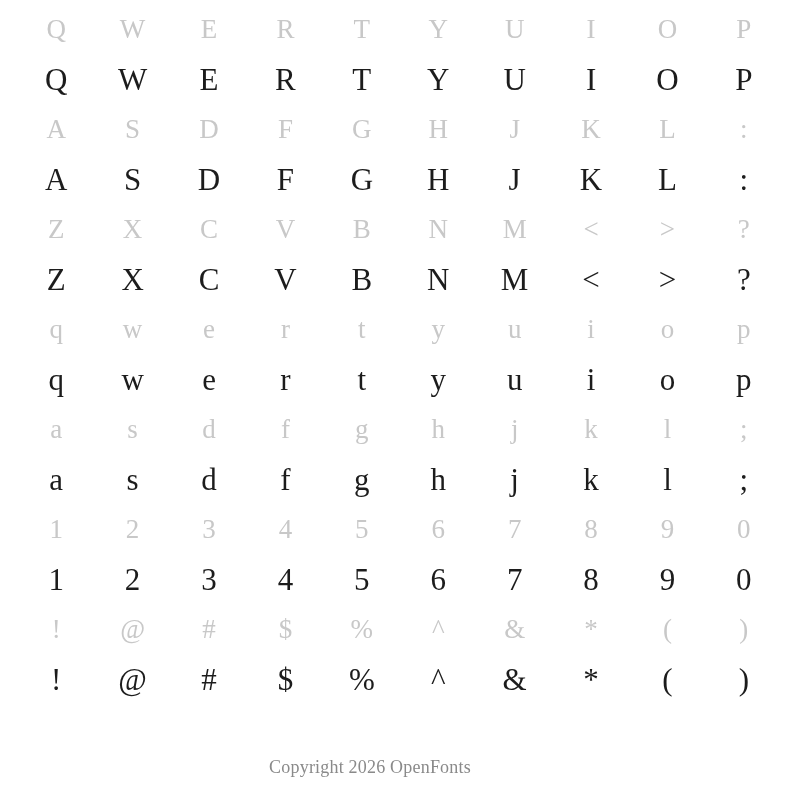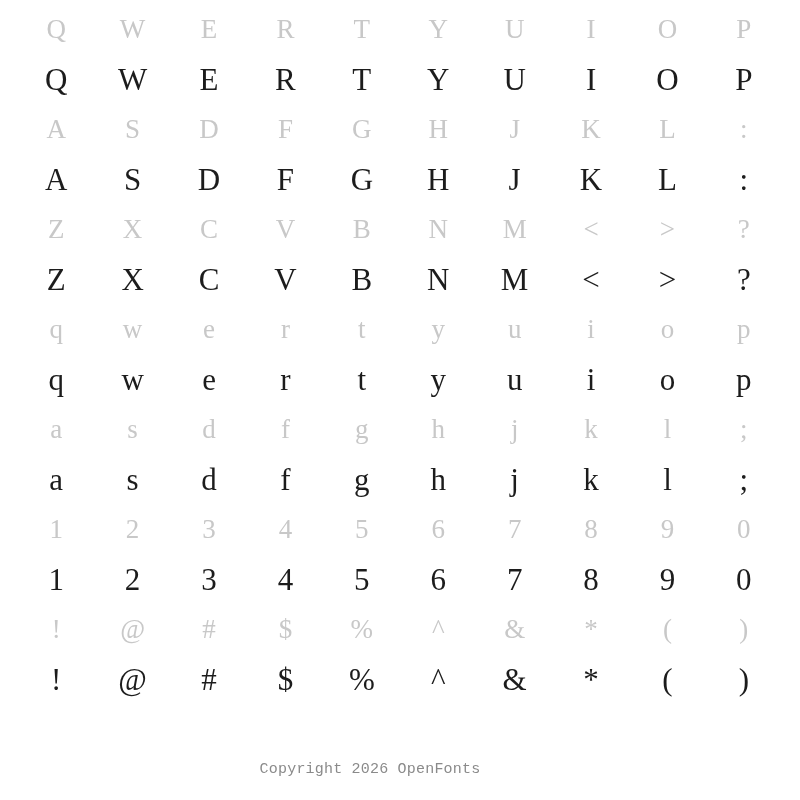--- a/index.html
+++ b/index.html
@@ -55,22 +55,22 @@
     align-items: center;
     justify-content: center;
   }
   .footer {
     position: absolute;
     left: 0;
     right: 0;
     bottom: 22px;
     text-align: center;
     color: #8a8a8a;
-    font-size: 15px;
-    font-family: Liberation Mono, monospace;
+    font-size: 18px;
+    font-family: Liberation Serif, serif;
     letter-spacing: 0.2px;
     padding-right: 60px;
     box-sizing: border-box;
   }
 </style>
 </head>
 <body>
 
 <div class="specimen">
 

